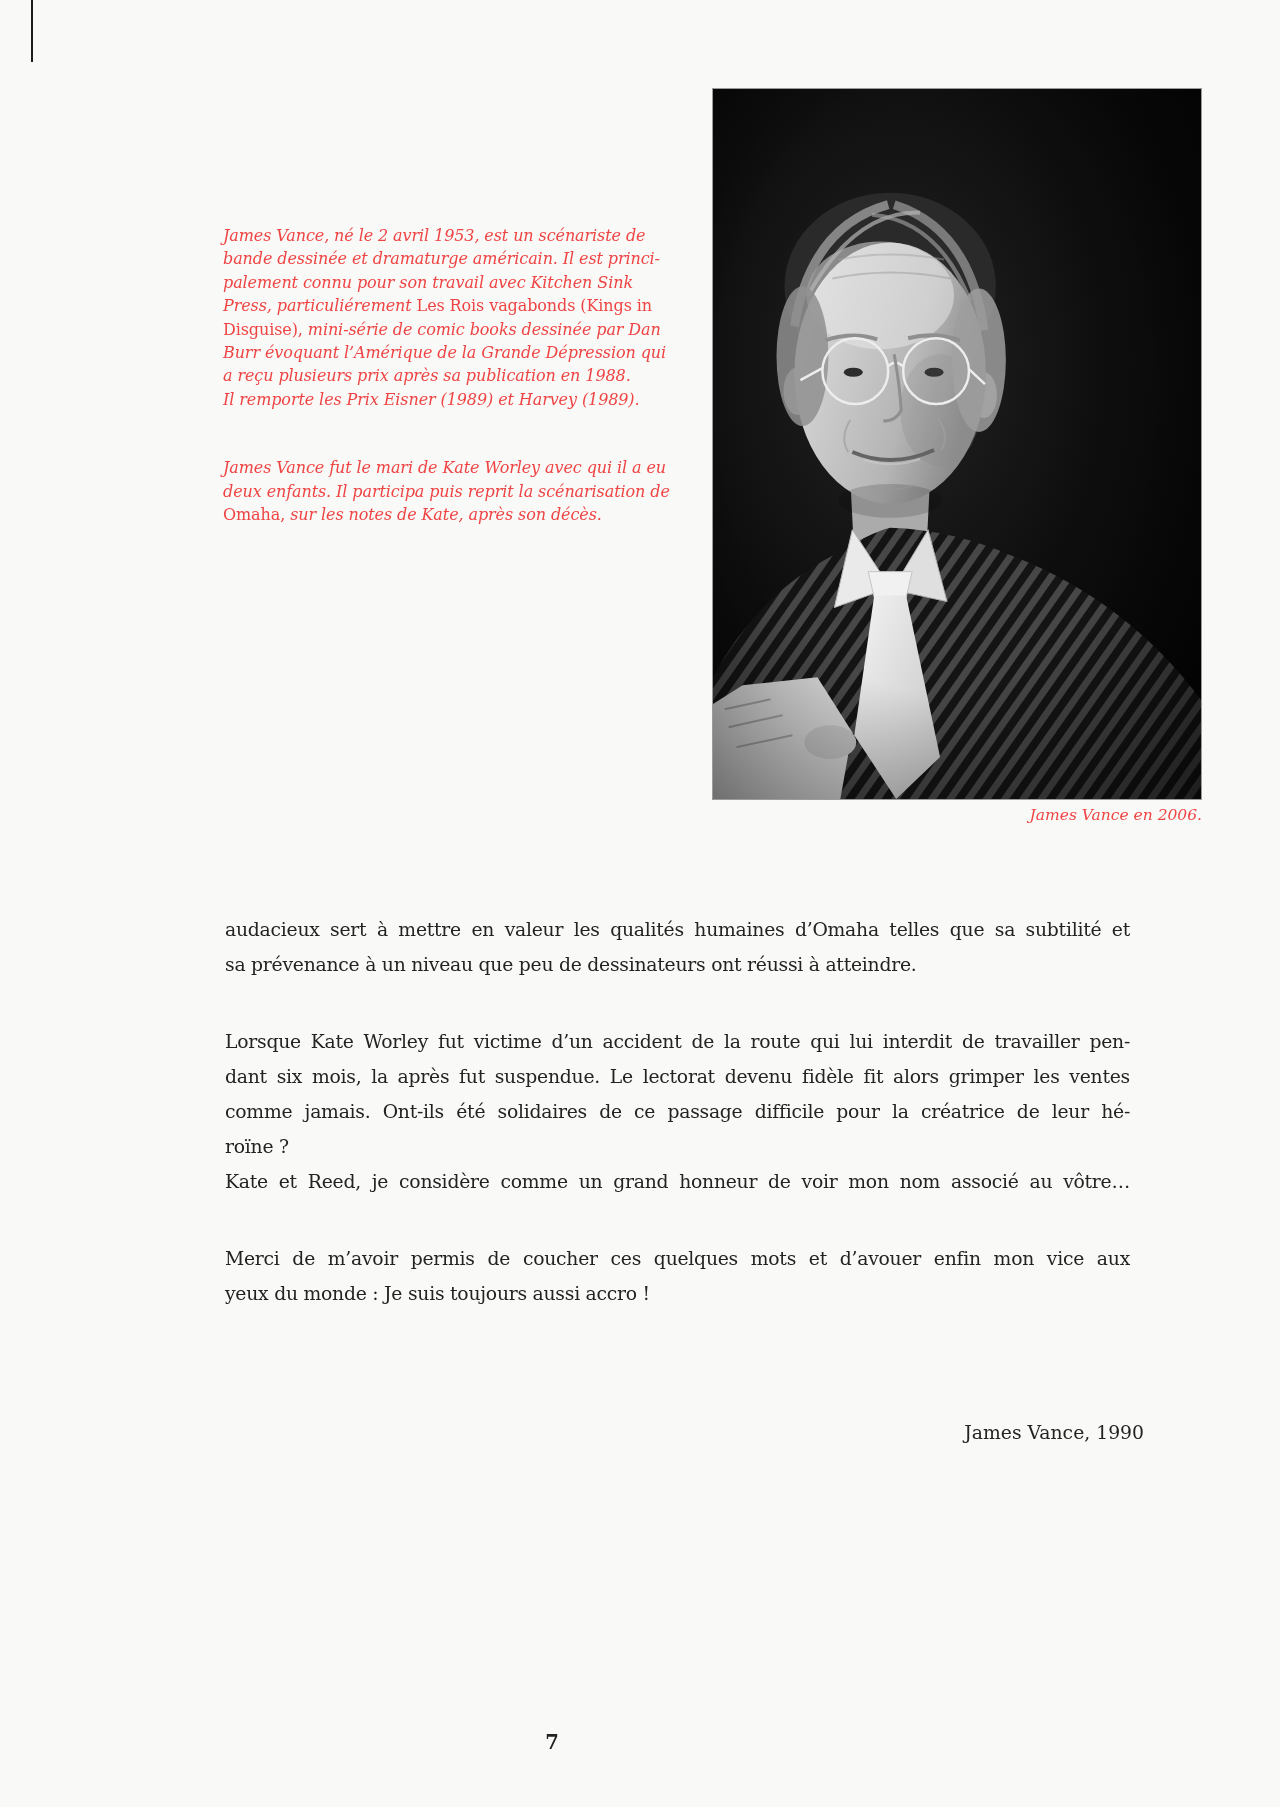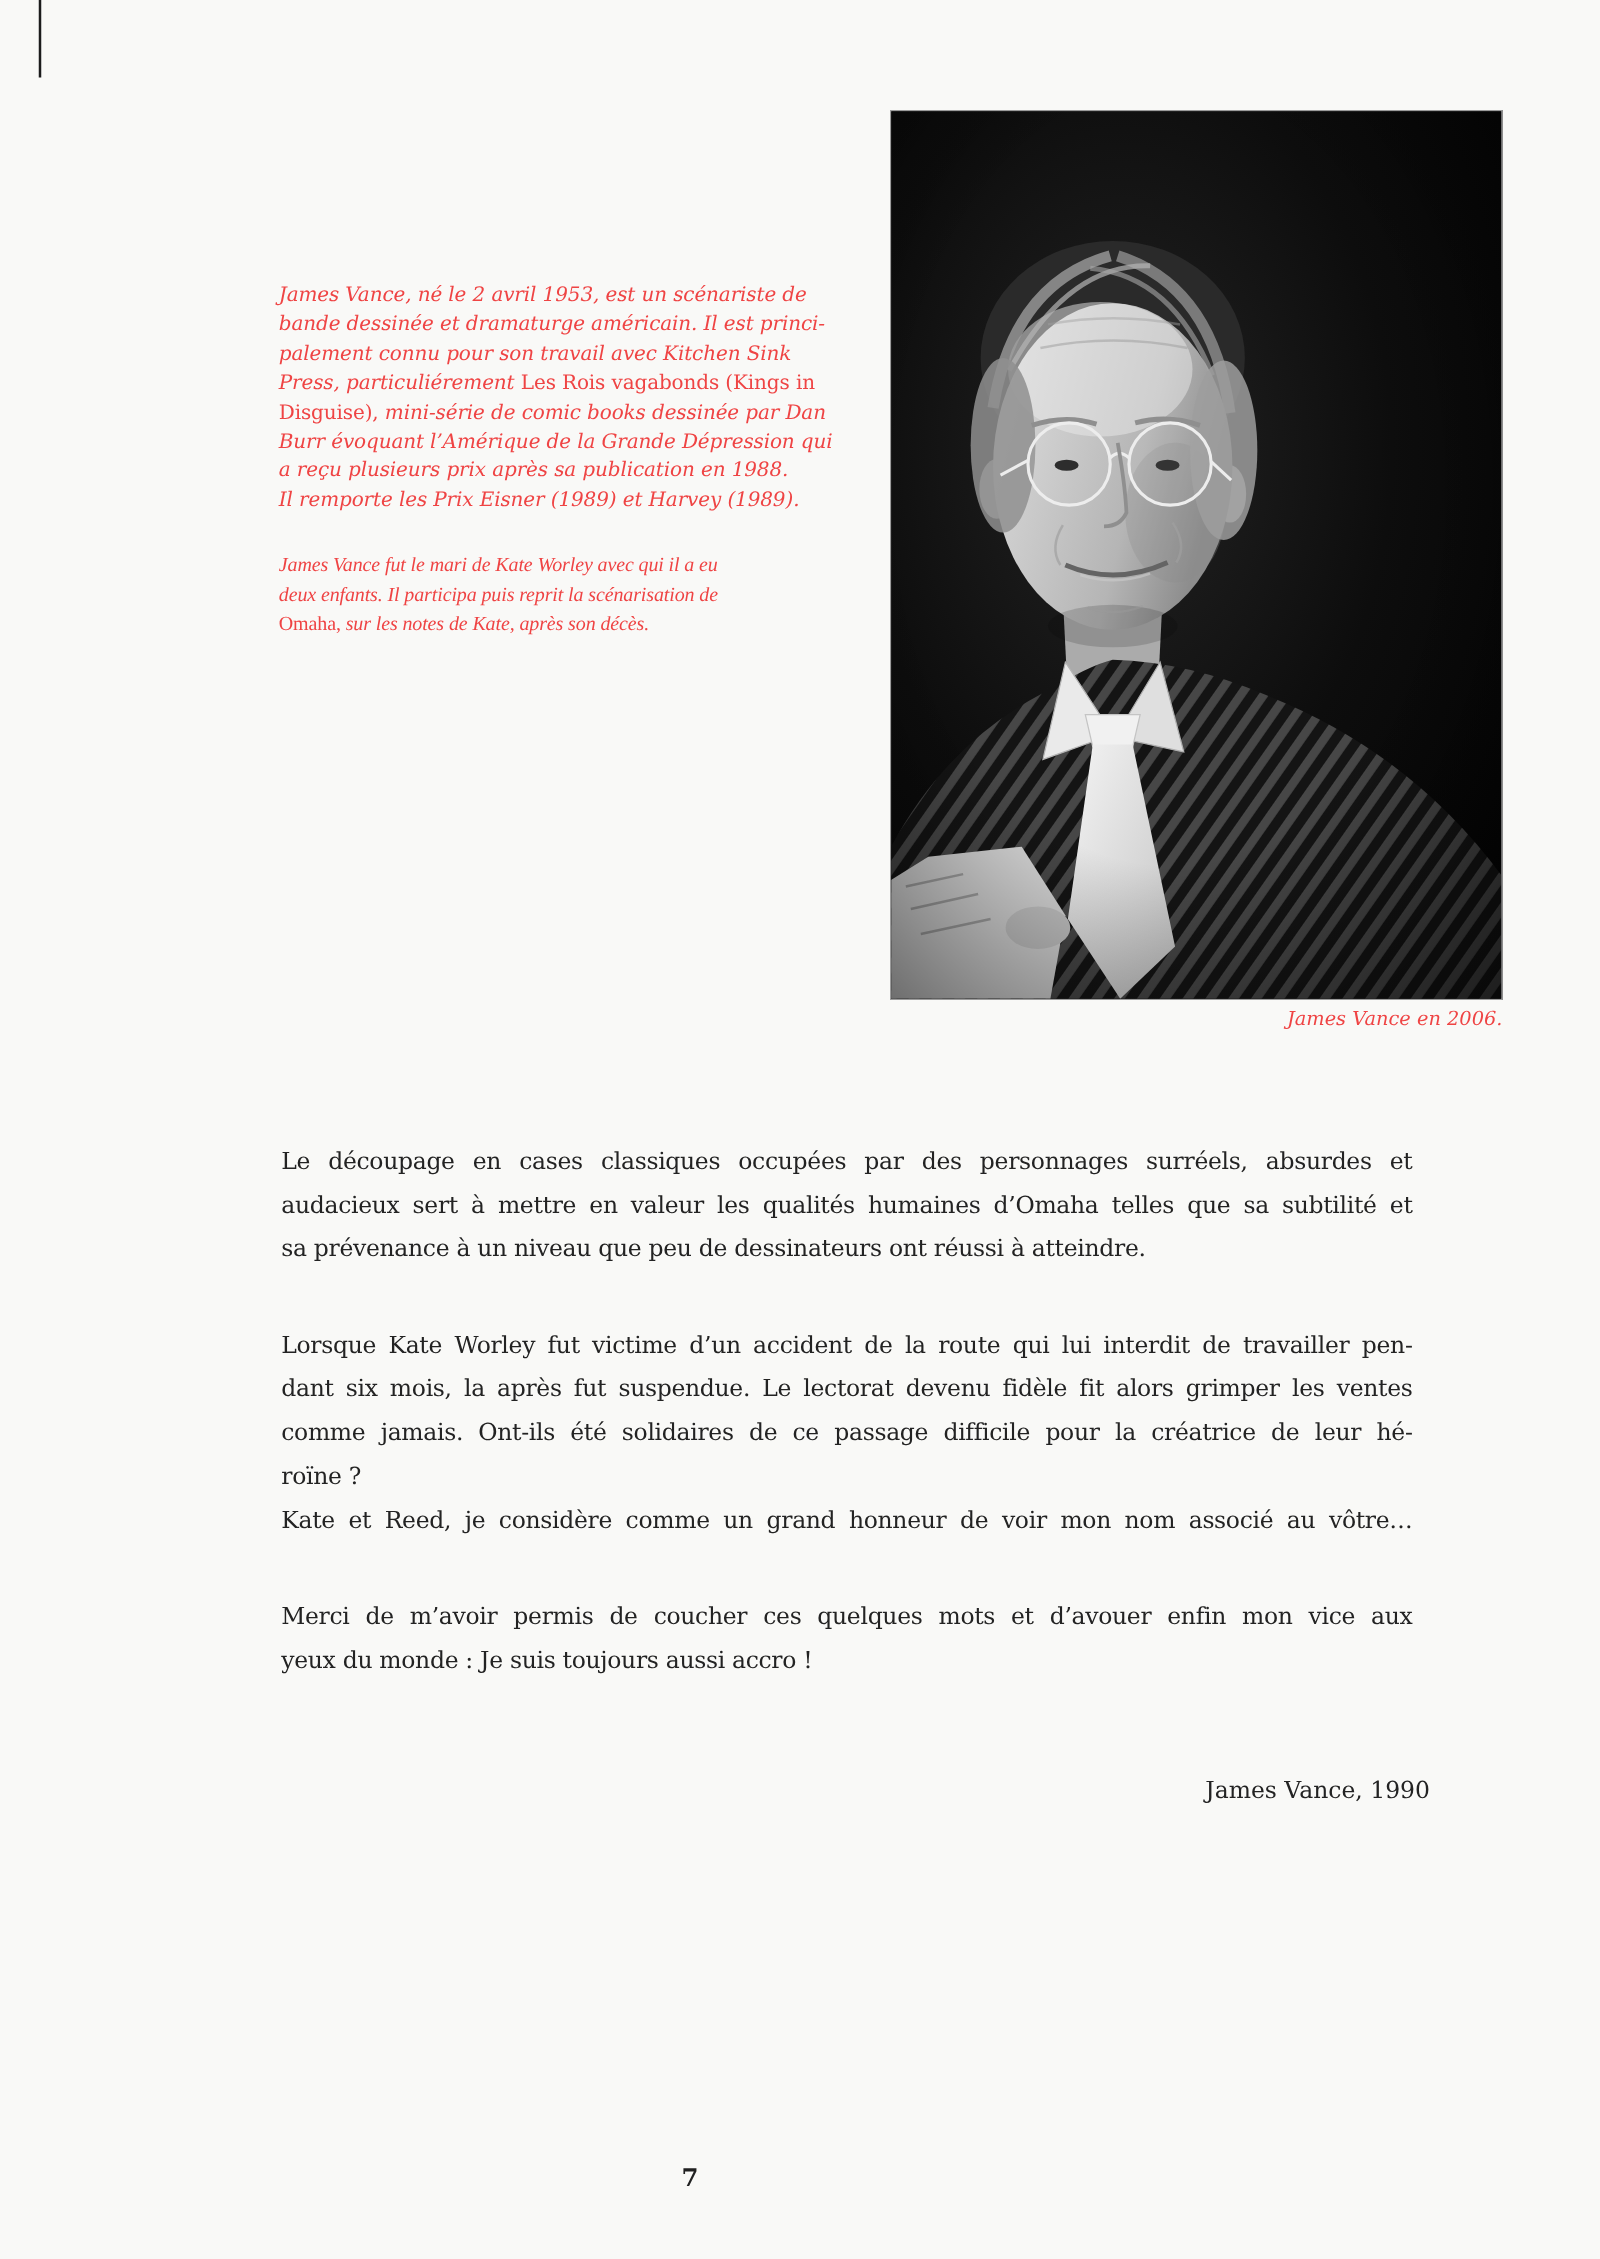--- a/index.html
+++ b/index.html
@@ -25,21 +25,21 @@
   
   .bio {
     position: absolute;
     left: 223px; top: 224px;
     width: 432px;
     font-size: 16px;
     line-height: 23.4px;
     color: #ef4444;
     letter-spacing: -0.1px;
   }
-  .bio .bio-p2 { margin-top: 30px; font-family: Liberation Serif, serif; }
+  .bio .bio-p2 { margin-top: 45px; }
   .bio-line { white-space: nowrap; }
   .bio .it { font-style: italic; }
   .bio .rm { font-style: normal; }
 
   
   .photo {
     position: absolute;
     left: 712px; top: 88px;
     width: 490px; height: 712px;
     margin: 0; padding: 0;
@@ -209,21 +209,20 @@
       <path d="M162,508 L194,508 L228,670 L184,712 L142,648 Z" fill="url(#tieG)"></path>
 
       <rect x="0" y="0" width="490" height="712" fill="url(#vg)"></rect>
     </svg>
   </figure>
 
   <div class="caption">James Vance en 2006.</div>
 
   <div class="main">
     <div class="para">
-      <div class="mline">Le découpage en cases classiques occupées par des personnages surréels, absurdes et</div>
       <div class="mline">audacieux sert à mettre en valeur les qualités humaines d’Omaha telles que sa subtilité et</div>
       <div class="mline last">sa prévenance à un niveau que peu de dessinateurs ont réussi à atteindre.</div>
     </div>
     <div class="para">
       <div class="mline">Lorsque Kate Worley fut victime d’un accident de la route qui lui interdit de travailler pen-</div>
       <div class="mline">dant six mois, la après fut suspendue. Le lectorat devenu fidèle fit alors grimper les ventes</div>
       <div class="mline">comme jamais. Ont-ils été solidaires de ce passage difficile pour la créatrice de leur hé-</div>
       <div class="mline last">roïne ?</div>
       <div class="mline">Kate et Reed, je considère comme un grand honneur de voir mon nom associé au vôtre…</div>
     </div>

